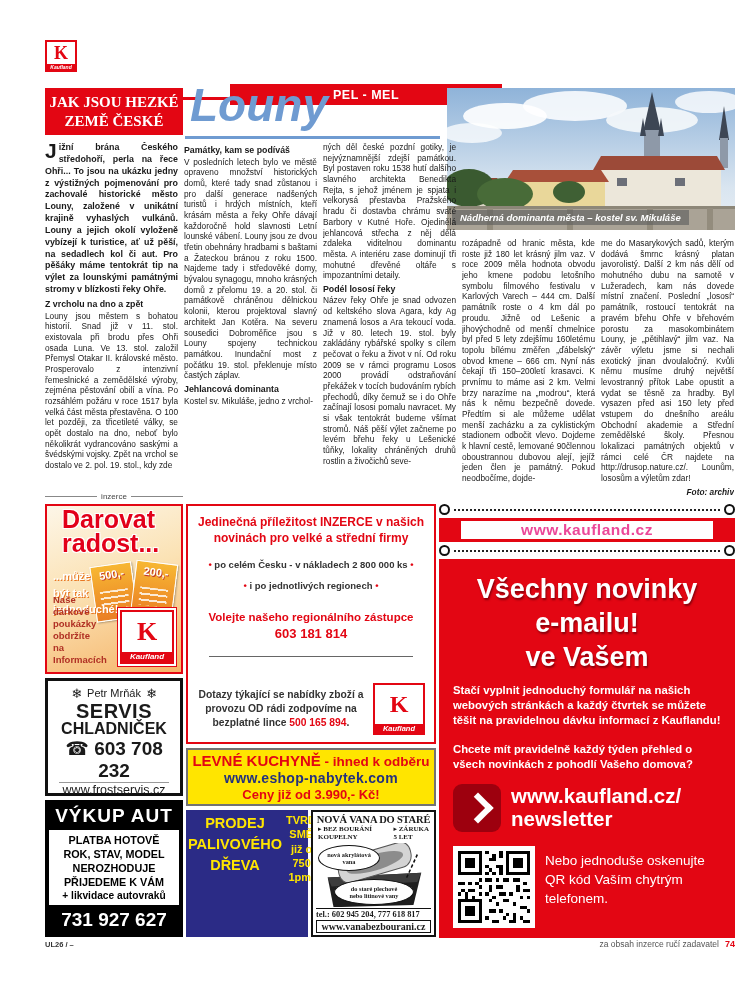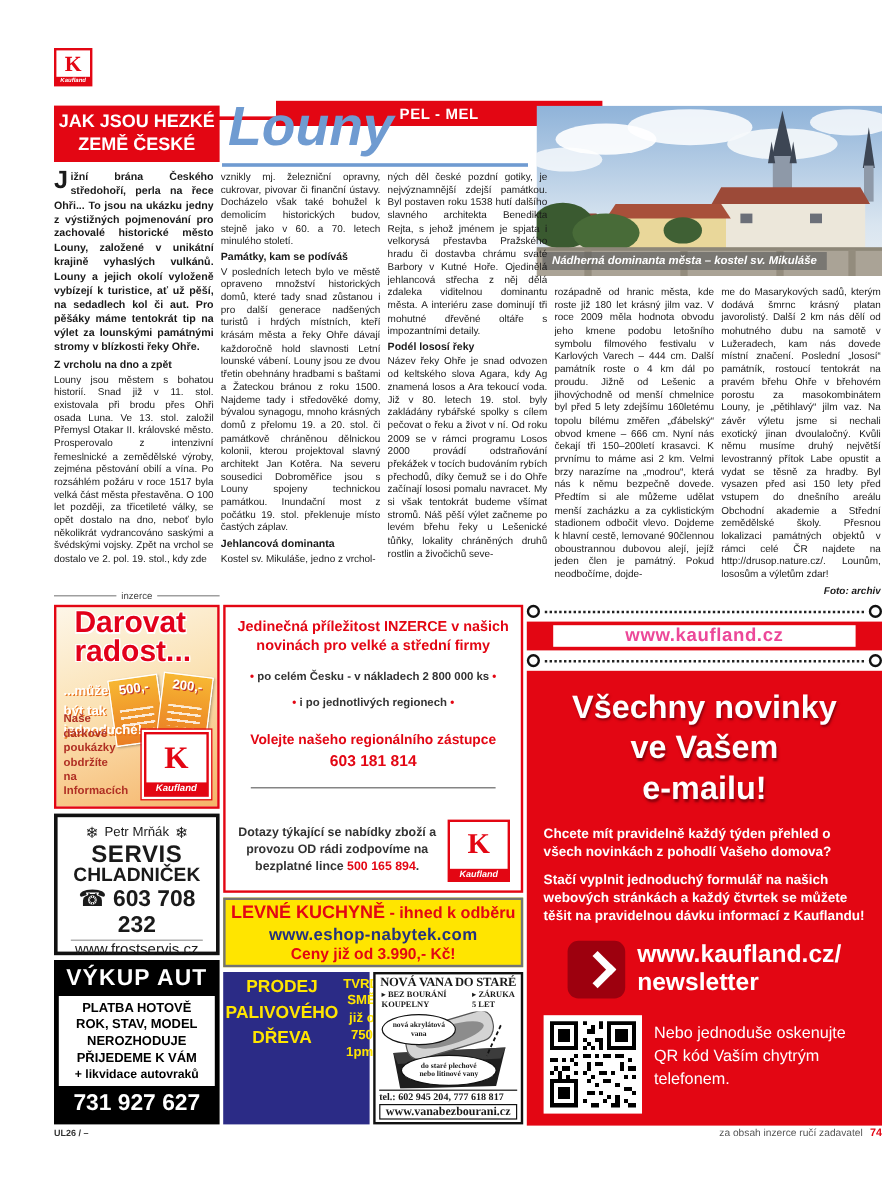--- a/index.html
+++ b/index.html
@@ -10,21 +10,21 @@
   .klogo{background:#e30613;display:flex;flex-direction:column;align-items:stretch;padding:2px;box-sizing:border-box;}
   .klogo .kbox{background:#fff;flex:1;display:flex;align-items:center;justify-content:center;color:#e30613;font-weight:bold;font-family:"Liberation Serif",serif;}
   .klogo .kword{color:#fff;text-align:center;font-weight:bold;font-style:italic;line-height:1;}
   .hlogo{left:45px;top:40px;width:32px;height:32px;}
   .hlogo .kbox{font-size:18px;}
   .hlogo .kword{font-size:5px;padding-top:1px;}
   .redline{left:93px;top:97px;width:640px;height:3px;background:#e30613;}
   .tab{left:230px;top:84px;width:272px;height:21px;background:#e30613;color:#fff;font-weight:bold;font-size:12.5px;display:flex;align-items:center;justify-content:center;letter-spacing:.5px;}
 
   
-  .kicker{left:45px;top:88px;width:138px;height:47px;background:#e30613;color:#fff;display:flex;flex-direction:column;align-items:center;justify-content:center;font-weight:bold;font-size:15px;line-height:1.25;}
+  .kicker{left:45px;top:88px;width:138px;height:47px;background:#e30613;color:#fff;display:flex;flex-direction:column;align-items:center;justify-content:center;font-weight:bold;font-size:15px;line-height:1.25;font-family:Liberation Serif, serif;}
   .louny{left:190px;top:82px;color:#6f9bd1;font-size:46px;font-weight:bold;font-style:italic;line-height:1;}
   .blueline{left:185px;top:136px;width:255px;height:3px;background:#6f9bd1;}
 
   
   .photo{left:447px;top:88px;width:288px;height:142px;overflow:hidden;}
   .photo svg{display:block;}
   .caption{position:absolute;left:5px;bottom:5px;background:rgba(95,95,95,.65);color:#fff;font-style:italic;font-weight:bold;font-size:9.5px;padding:2px 8px;white-space:nowrap;}
 
   
   .columns{left:45px;top:142px;width:690px;height:362px;display:flex;gap:6px;overflow:hidden;}
@@ -117,21 +117,21 @@
   .vana .o2{left:18px;bottom:2px;width:70px;height:20px;}
   .vana .tel{border-top:1px solid #111;font-weight:bold;font-size:8.4px;text-align:left;padding-top:1px;}
   .vana .web{border:1px solid #111;font-weight:bold;font-size:10px;text-align:center;margin-top:1px;}
 
   
   .dotrow{display:flex;align-items:center;gap:4px;height:12px;}
   .dotrow .circ{width:7px;height:7px;border:2px solid #111;border-radius:50%;background:#fff;flex:0 0 7px;}
   .dotrow .dots{flex:1;border-top:2px dotted #222;height:0;}
   .webbanner{height:28px;background:#e30613;display:flex;align-items:stretch;padding:3px 0;box-sizing:border-box;}
   .webbanner .inner{background:#fff;flex:1;margin:0 22px;display:flex;align-items:center;justify-content:center;font-weight:bold;font-size:15.5px;color:#ec4899;letter-spacing:.5px;}
-  .newsletter{flex:1;background:#e30613;color:#fff;padding:14px 14px 10px 14px;box-sizing:border-box;display:flex;flex-direction:column;align-items:center;}
+  .newsletter{flex:1;background:#e30613;color:#fff;padding:14px 14px 10px 14px;box-sizing:border-box;display:flex;flex-direction:column;}
   .newsletter .ttl{text-align:center;font-weight:bold;font-size:27px;line-height:1.25;text-shadow:1px 2px 2px rgba(120,0,10,.85);}
   .newsletter .p{font-weight:bold;font-size:11.3px;line-height:1.32;margin-top:9px;}
   .newsletter .p.first{margin-top:14px;}
   .urlrow{display:flex;align-items:center;gap:10px;margin-top:12px;}
   .arrowbox{width:48px;height:48px;flex:0 0 48px;background:#9d000e;border-radius:9px;position:relative;}
   .chev{position:absolute;left:14px;top:13px;width:16px;height:16px;border-top:6px solid #fff;border-right:6px solid #fff;transform:rotate(45deg);}
   .urltext{font-weight:bold;font-size:20.5px;line-height:1.1;}
   .qrrow{display:flex;align-items:flex-start;gap:10px;margin-top:14px;}
   .qrbox{width:82px;height:82px;flex:0 0 82px;background:#fff;padding:5px;box-sizing:border-box;}
   .qrtext{font-size:13.5px;line-height:1.4;padding-top:6px;}
@@ -205,21 +205,20 @@
   <div class="caption">Nádherná dominanta města – kostel sv. Mikuláše</div>
 </div>
 
 <div class="abs columns">
   <div class="col">
     <p class="intro"><span class="dropcap">J</span><span>ižní brána Českého středohoří, perla na řece Ohři... To jsou na ukázku jedny z výstižných pojmenování pro zachovalé historické město Louny, založené v unikátní krajině vyhaslých vulkánů. Louny a jejich okolí vyloženě vybízejí k turistice, ať už pěší, na sedadlech kol či aut. Pro pěšáky máme tentokrát tip na výlet za lounskými památnými stromy v blízkosti řeky Ohře.</span></p>
     <h3>Z vrcholu na dno a zpět</h3>
     <p>Louny jsou městem s bohatou historií. Snad již v 11. stol. existovala při brodu přes Ohři osada Luna. Ve 13. stol. založil Přemysl Otakar II. královské město. Prosperovalo z intenzivní řemeslnické a zemědělské výroby, zejména pěstování obilí a vína. Po rozsáhlém požáru v roce 1517 byla velká část města přestavěna. O 100 let později, za třicetileté války, se opět dostalo na dno, neboť bylo několikrát vydrancováno saskými a švédskými vojsky. Zpět na vrchol se dostalo ve 2. pol. 19. stol., kdy zde</p>
   </div>
   <div class="col">
-    <p>vznikly mj. železniční opravny, cukrovar, pivovar či finanční ústavy. Docházelo však také bohužel k demolicím historických budov, stejně jako v 60. a 70. letech minulého století.</p>
     <h3>Památky, kam se podíváš</h3>
     <p>V posledních letech bylo ve městě opraveno množství historických domů, které tady snad zůstanou i pro další generace nadšených turistů i hrdých místních, kteří krásám města a řeky Ohře dávají každoročně hold slavnosti Letní lounské vábení. Louny jsou ze dvou třetin obehnány hradbami s baštami a Žateckou bránou z roku 1500. Najdeme tady i středověké domy, bývalou synagogu, mnoho krásných domů z přelomu 19. a 20. stol. či památkově chráněnou dělnickou kolonii, kterou projektoval slavný architekt Jan Kotěra. Na severu sousedici Dobroměřice jsou s Louny spojeny technickou památkou. Inundační most z počátku 19. stol. překlenuje místo častých záplav.</p>
     <h3>Jehlancová dominanta</h3>
     <p>Kostel sv. Mikuláše, jedno z vrchol-</p>
   </div>
   <div class="col">
     <p>ných děl české pozdní gotiky, je nejvýznamnější zdejší památkou. Byl postaven roku 1538 hutí dalšího slavného architekta Benedikta Rejta, s jehož jménem je spjata i velkorysá přestavba Pražského hradu či dostavba chrámu svaté Barbory v Kutné Hoře. Ojedinělá jehlancová střecha z něj dělá zdaleka viditelnou dominantu města. A interiéru zase dominují tři mohutné dřevěné oltáře s impozantními detaily.</p>
     <h3>Podél lososí řeky</h3>
     <p>Název řeky Ohře je snad odvozen od keltského slova Agara, kdy Ag znamená losos a Ara tekoucí voda. Již v 80. letech 19. stol. byly zakládány rybářské spolky s cílem pečovat o řeku a život v ní. Od roku 2009 se v rámci programu Losos 2000 provádí odstraňování překážek v tocích budováním rybích přechodů, díky čemuž se i do Ohře začínají lososi pomalu navracet. My si však tentokrát budeme všímat stromů. Náš pěší výlet začneme po levém břehu řeky u Lešenické tůňky, lokality chráněných druhů rostlin a živočichů seve-</p>
   </div>
@@ -387,25 +386,25 @@
     </div>
     <div class="dotrow">
       <span class="circ"></span>
       <span class="dots"></span>
       <span class="circ"></span>
     </div>
 
     <div class="newsletter">
       <div class="ttl">
         <div>Všechny novinky</div>
+        <div>e-mailu!</div>
         <div>ve Vašem</div>
-        <div>e-mailu!</div>
-      </div>
+      </div>
+      <div class="p">Stačí vyplnit jednoduchý formulář na našich webových stránkách a každý čtvrtek se můžete těšit na pravidelnou dávku informací z Kauflandu!</div>
       <div class="p first">Chcete mít pravidelně každý týden přehled o všech novinkách z pohodlí Vašeho domova?</div>
-      <div class="p">Stačí vyplnit jednoduchý formulář na našich webových stránkách a každý čtvrtek se můžete těšit na pravidelnou dávku informací z Kauflandu!</div>
       <div class="urlrow">
         <div class="arrowbox">
             <span class="chev"></span>
           </div>
         <div class="urltext">
           <div>www.kaufland.cz/</div>
           <div>newsletter</div>
         </div>
       </div>
       <div class="qrrow">

